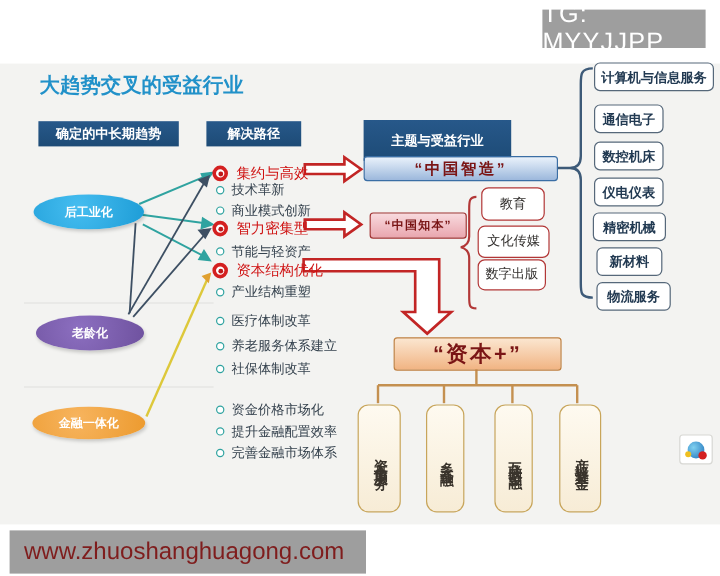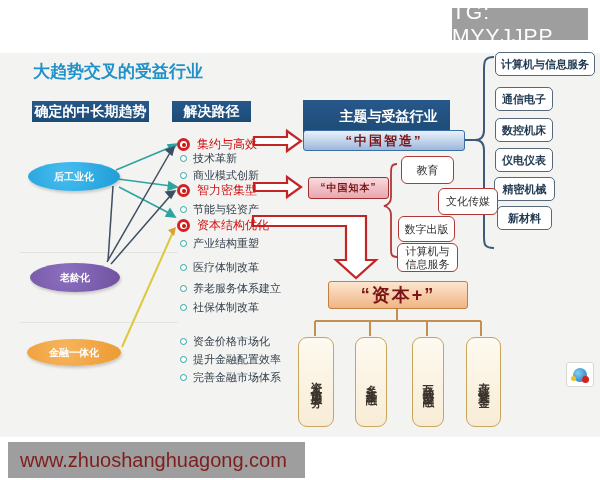--- a/index.html
+++ b/index.html
@@ -7,25 +7,25 @@
   #stage{position:relative;width:600px;height:480px;background:#ffffff;overflow:hidden;}
   .abs{position:absolute;}
   
   .wm-top{left:452px;top:8px;width:136px;height:32px;background:#9e9e9e;color:#fff;
           font-size:21px;display:flex;align-items:center;justify-content:center;letter-spacing:1px;}
   .wm-bottom{left:8px;top:442px;width:297px;height:36px;background:#9e9e9e;color:#7f1d1d;
           font-size:20px;display:flex;align-items:center;padding-left:12px;box-sizing:border-box;}
   
   .card{left:0;top:53px;width:600px;height:384px;background:#f3f3f1;}
   .title{left:33px;top:60px;font-size:17px;font-weight:bold;color:#2191c9;}
-  .hdr{background:linear-gradient(#27588a,#1d4b76);color:#fff;font-size:14px;font-weight:bold;
+  .hdr{background:linear-gradient(#27588a,#1d4b76);color:#fff;font-size:11px;font-weight:bold;
        display:flex;align-items:center;justify-content:center;}
   .hdr1{left:32px;top:101px;width:117px;height:21px;}
   .hdr2{left:172px;top:101px;width:79px;height:21px;}
-  .hdr3{left:303px;top:100px;width:123px;height:34px;padding-left:24px;}
+  .hdr3{left:303px;top:100px;width:123px;height:34px;}
   
   .ell{border-radius:50%;color:#fff;font-size:10px;font-weight:bold;
        display:flex;align-items:center;justify-content:center;box-shadow:1px 2px 3px rgba(0,0,0,.18);}
   .ell1{left:28px;top:162px;width:92px;height:29px;background:radial-gradient(circle at 40% 35%,#45bdf0,#1d9cd6);}
   .ell2{left:30px;top:263px;width:90px;height:29px;background:radial-gradient(circle at 40% 35%,#8c6fc0,#6e519e);}
   .ell3{left:27px;top:339px;width:94px;height:27px;background:radial-gradient(circle at 40% 35%,#f7b45e,#ec9a2e);}
   
   .row{display:flex;align-items:center;}
   .b-main{width:7px;height:7px;border:3px solid #d42020;border-radius:50%;background:#fff;
           box-shadow:inset 0 0 0 1.5px #fff;position:relative;flex:none;}
@@ -186,26 +186,25 @@
   <div class="abs zhizao">“中国智造”</div>
   <div class="abs zhiben">“中国知本”</div>
   <div class="abs ziben">“资本+”</div>
 
   <div class="abs ibox" style="left:495px;top:52px;width:98px;height:22px;">计算机与信息服务</div>
   <div class="abs ibox" style="left:495px;top:87px;width:56px;height:22px;">通信电子</div>
   <div class="abs ibox" style="left:495px;top:118px;width:56px;height:22px;">数控机床</div>
   <div class="abs ibox" style="left:495px;top:148px;width:56px;height:22px;">仪电仪表</div>
   <div class="abs ibox" style="left:494px;top:177px;width:59px;height:22px;">精密机械</div>
   <div class="abs ibox" style="left:497px;top:206px;width:53px;height:22px;">新材料</div>
+  <div class="abs ibox" style="left:497px;top:235px;width:60px;height:22px;">物流服务</div>
 
   <div class="abs rbox" style="left:401px;top:156px;width:51px;height:26px;">教育</div>
-  <div class="abs rbox" style="left:398px;top:188px;width:58px;height:25px;margin-left:40px;">文化传媒</div>
+  <div class="abs rbox" style="left:398px;top:188px;width:58px;height:25px;">文化传媒</div>
   <div class="abs rbox" style="left:398px;top:216px;width:55px;height:24px;">数字出版</div>
-  <div class="abs rbox" style="left:397px;top:243px;width:59px;height:27px;">计算机与
-信息服务</div>
 
   <div class="abs vbox" style="left:298px;top:337px;width:34px;height:88px;">资本市场服务</div>
   <div class="abs vbox" style="left:355px;top:337px;width:30px;height:88px;">多元金融</div>
   <div class="abs vbox" style="left:412px;top:337px;width:30px;height:88px;">互联网金融</div>
   <div class="abs vbox" style="left:466px;top:337px;width:33px;height:88px;">产业投资基金</div>
 
   <div class="abs logo">
       <span class="g"></span>
     </div>
 

